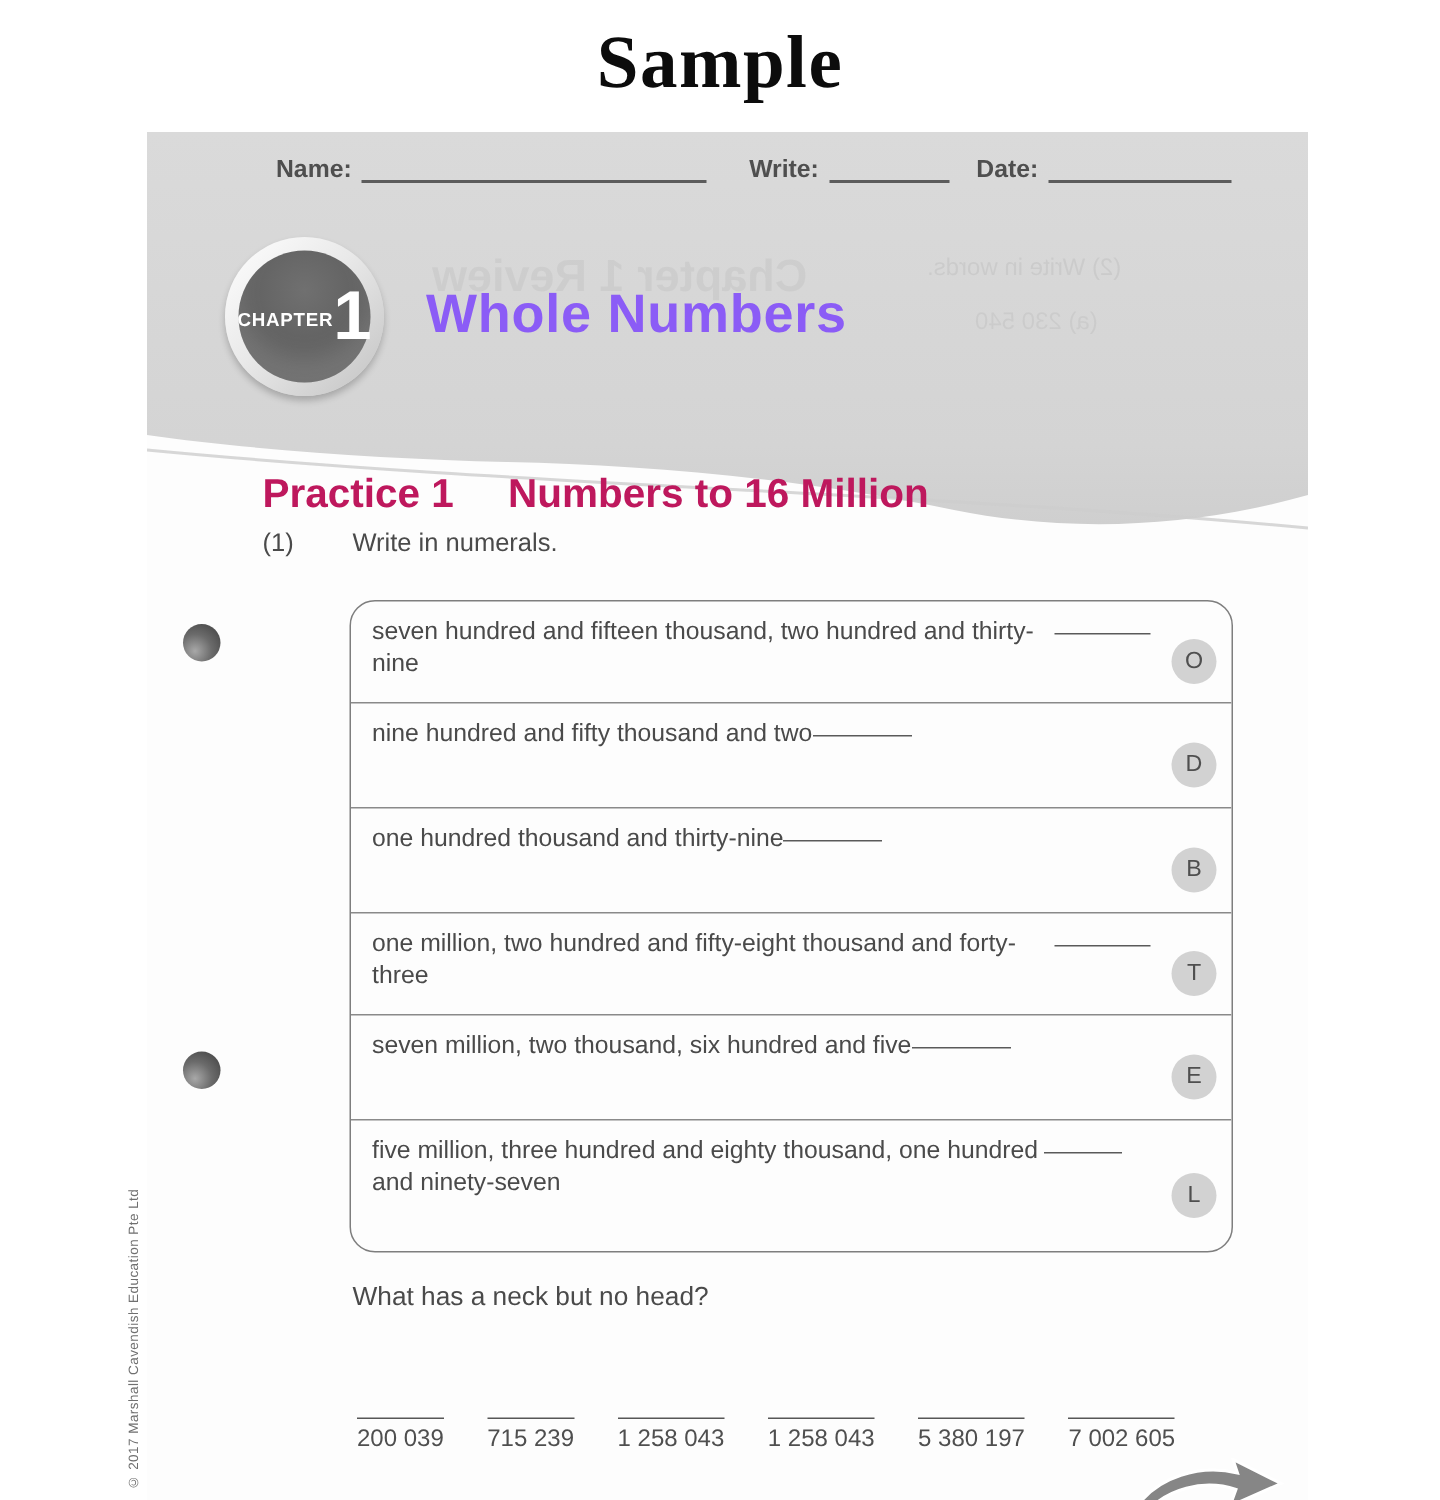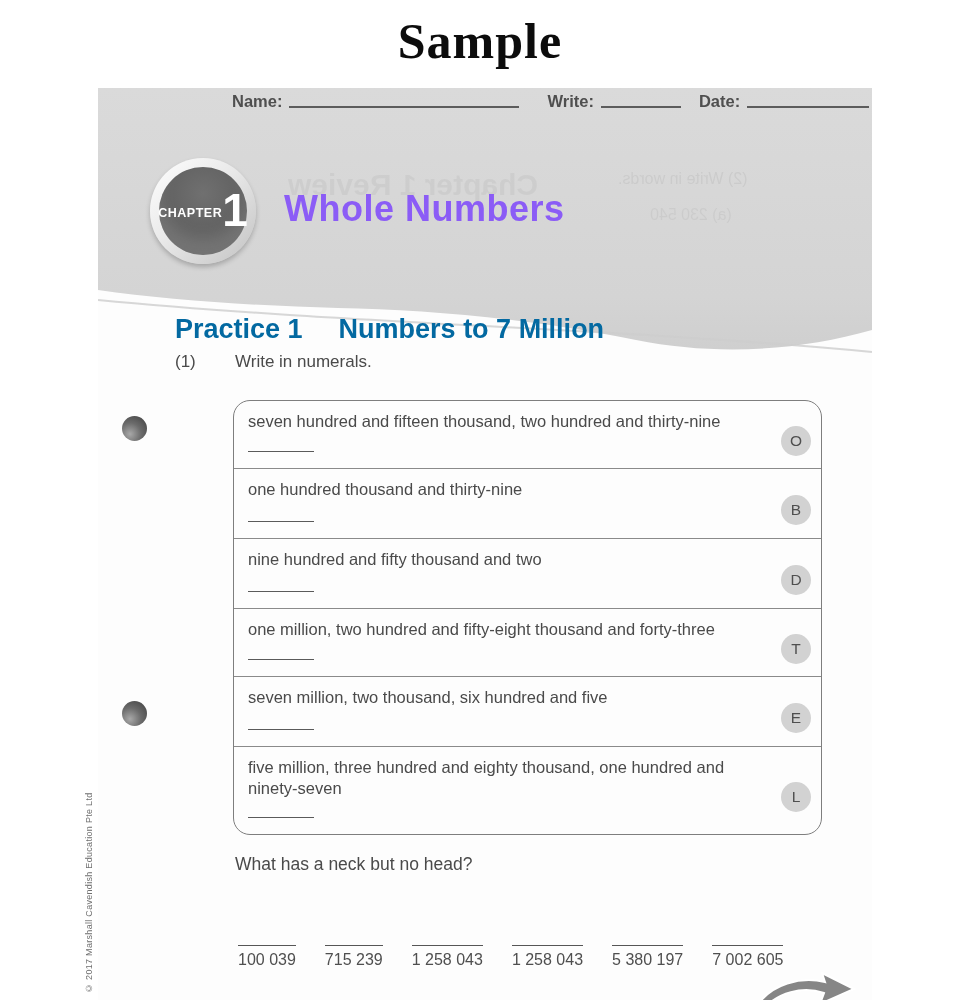--- a/index.html
+++ b/index.html
@@ -15,23 +15,23 @@
     font-size:50px; color:#0c0c0c; letter-spacing:1px;
   }
   
   .sheet {
     position:absolute; left:98px; top:88px; width:774px; height:912px;
     background:#fdfdfd;
   }
   .header-svg { position:absolute; left:0; top:0; }
   
   .field-row {
-    position:absolute; left:86px; top:4px; width:662px;
-    display:flex; align-items:flex-start;
-    font-weight:bold; font-size:16.5px; color:#4f4f4f;margin-left:48px;
+    position:absolute; left:86px; top:16px; width:662px;
+    display:flex; align-items:center;
+    font-weight:bold; font-size:16.5px; color:#4f4f4f;
   }
   .field-row .line { border-bottom:2px solid #5c5c5c; height:16px; margin-left:7px; }
   .line-name { width:230px; margin-right:28px; }
   .line-class { width:80px;  margin-right:18px; }
   .line-date { width:122px; }
   
   .badge-outer {
     position:absolute; left:52px; top:70px; width:106px; height:106px; border-radius:50%;
     background:linear-gradient(135deg,#ffffff 0%,#e9e9e9 45%,#c2c2c2 100%);
     box-shadow:0 3px 5px rgba(0,0,0,.22);
@@ -51,35 +51,35 @@
     font-size:36px; font-weight:700; color:#8b5cf6; letter-spacing:.5px;
   }
   
   .ghost { position:absolute; transform:scaleX(-1); color:#7d7d7d; white-space:nowrap; }
   .ghost-1 { left:190px; top:80px; font-size:30px; font-weight:800; opacity:.10; }
   .ghost-2 { left:520px; top:82px; font-size:16px; opacity:.13; }
   .ghost-3 { left:552px; top:118px; font-size:16px; opacity:.11; }
   
   .practice-heading {
     position:absolute; left:77px; top:226px; display:flex; gap:36px;
-    font-size:27px; font-weight:800; color:#0369a1;
+    font-size:27px; font-weight:800; color:#be185d;
   }
   .question-row {
     position:absolute; left:77px; top:264px; width:600px;
     font-size:17px; color:#4a4a4a; display:flex;
   }
   .question-row .qnum { width:60px; }
   
   .answers-table {
     position:absolute; left:135px; top:312px; width:589px;
     border:1.4px solid #7e7e7e; border-radius:17px; overflow:hidden;
   }
   .t-row { display:flex; border-top:1.2px solid #8a8a8a; }
   .t-row:first-child { border-top:none; }
-  .t-main { flex:1; padding:10px 4px 9px 14px; display:flex; flex-direction:column; justify-content:space-between; }
+  .t-main { flex:1; padding:10px 4px 9px 14px; display:flex; flex-direction:row; justify-content:flex-start; }
   .t-text { font-size:16.5px; color:#4a4a4a; line-height:1.3; }
   .t-blank { width:66px; border-bottom:1.6px solid #5a5a5a; height:12px; margin-bottom:7px; }
   .t-badge-col { width:50px; display:flex; align-items:center; justify-content:center; padding-top:12px; }
   .letter-badge {
     width:30px; height:30px; border-radius:50%; background:#d2d2d2;
     color:#4f4f4f; font-size:15.5px; display:flex; align-items:center; justify-content:center;
   }
   .r1 { height:67px; } .r2 { height:70px; } .r3 { height:70px; }
   .r4 { height:68px; } .r5 { height:70px; } .r6 { height:88px;gap:19px; }
   
@@ -141,55 +141,55 @@
     <div class="badge-outer">
       <div class="badge-inner">
         <div class="badge-tag">CHAPTER</div>
         <div class="badge-num">1</div>
       </div>
     </div>
     <div class="chapter-title">Whole Numbers</div>
 
     <div class="practice-heading">
       <span>Practice 1</span>
-      <span>Numbers to 7 Million</span>
+      <span>Numbers to 16 Million</span>
     </div>
     <div class="question-row">
       <span class="qnum">(1)</span>
       <span>Write in numerals.</span>
     </div>
 
     <div class="answers-table">
       <div class="t-row r1">
         <div class="t-main">
           <div class="t-text">seven hundred and fifteen thousand, two hundred and thirty-nine</div>
           <div class="t-blank"></div>
         </div>
         <div class="t-badge-col">
           <div class="letter-badge">O</div>
         </div>
       </div>
+      <div class="t-row r2">
+        <div class="t-main">
+          <div class="t-text">nine hundred and fifty thousand and two</div>
+          <div class="t-blank"></div>
+        </div>
+        <div class="t-badge-col">
+          <div class="letter-badge">D</div>
+        </div>
+      </div>
       <div class="t-row r3">
         <div class="t-main">
           <div class="t-text">one hundred thousand and thirty-nine</div>
           <div class="t-blank"></div>
         </div>
         <div class="t-badge-col">
           <div class="letter-badge">B</div>
         </div>
       </div>
-      <div class="t-row r2">
-        <div class="t-main">
-          <div class="t-text">nine hundred and fifty thousand and two</div>
-          <div class="t-blank"></div>
-        </div>
-        <div class="t-badge-col">
-          <div class="letter-badge">D</div>
-        </div>
-      </div>
       <div class="t-row r4">
         <div class="t-main">
           <div class="t-text">one million, two hundred and fifty-eight thousand and forty-three</div>
           <div class="t-blank"></div>
         </div>
         <div class="t-badge-col">
           <div class="letter-badge">T</div>
         </div>
       </div>
       <div class="t-row r5">
@@ -210,21 +210,21 @@
           <div class="letter-badge">L</div>
         </div>
       </div>
     </div>
 
     <div class="riddle-q">What has a neck but no head?</div>
 
     <div class="answer-slots">
       <div class="answer-slot">
         <div class="answer-line"></div>
-        <div class="answer-number">100 039</div>
+        <div class="answer-number">200 039</div>
       </div>
       <div class="answer-slot">
         <div class="answer-line"></div>
         <div class="answer-number">715 239</div>
       </div>
       <div class="answer-slot">
         <div class="answer-line"></div>
         <div class="answer-number">1 258 043</div>
       </div>
       <div class="answer-slot">

